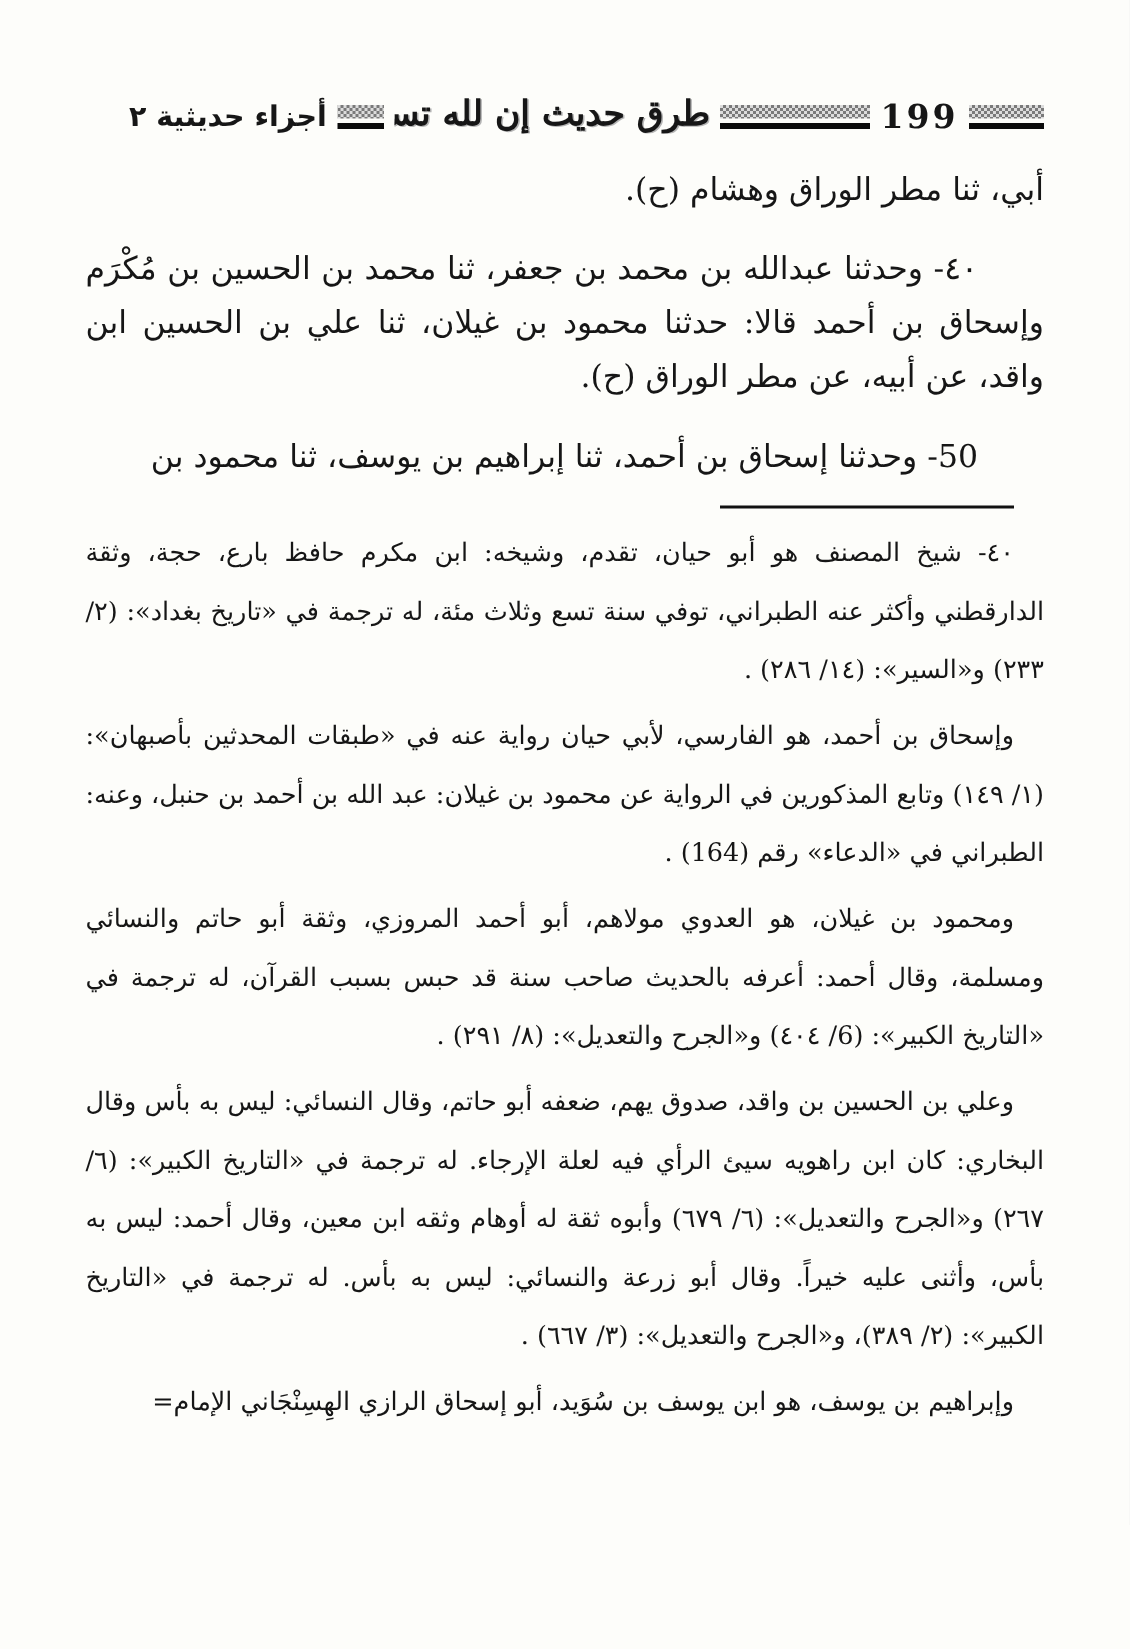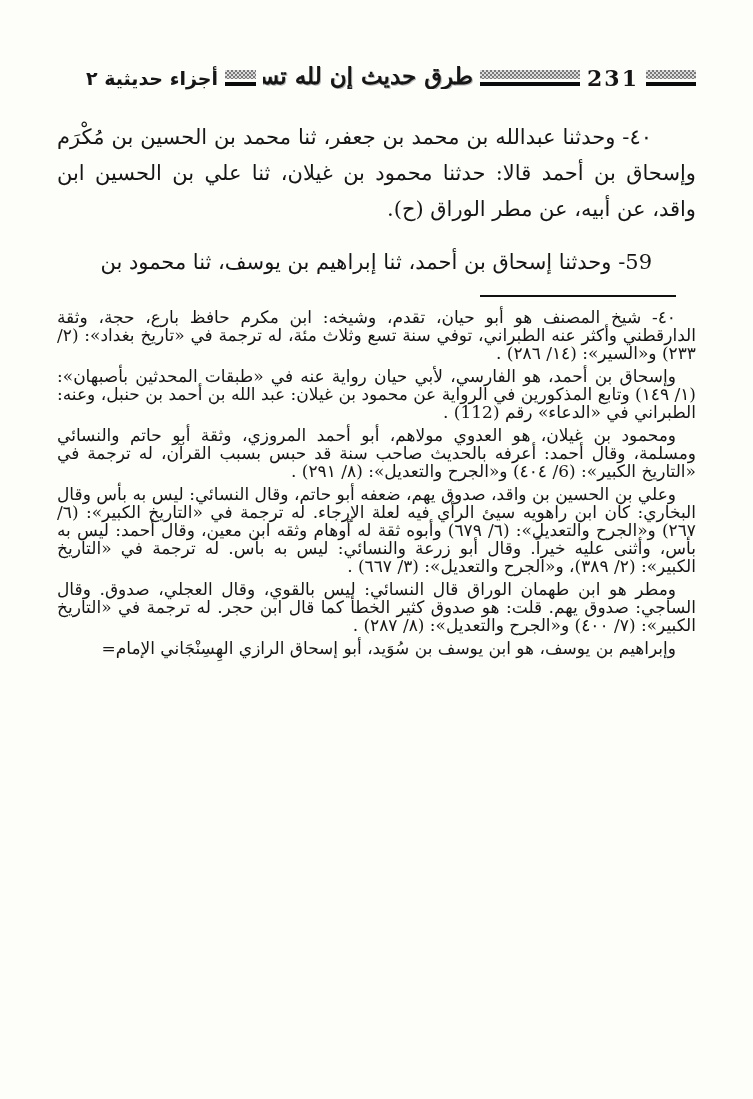--- a/index.html
+++ b/index.html
@@ -75,58 +75,58 @@
 
   
   .fnsep {
     width: 196px;
     border: 0;
     border-top: 2px solid #111;
     margin: 15px 20px 11px 0;
   }
 
   
-  .footnotes { font-size: 17px; line-height: 18px; text-align: justify; }
+  .footnotes { font-size: 17px; line-height: 39px; text-align: justify; }
   .footnotes p { margin: 0 0 5px 0; text-indent: 20px; }
   .footnotes p:last-child { margin-bottom: 0; }
 </style>
 </head>
 <body>
 
 <div class="page">
   <div class="inner">
 
     <div class="header">
       <span class="bar bar-sm">
         <span class="hatch"></span>
         <span class="rule"></span>
       </span>
-      <span class="pagenum">231</span>
+      <span class="pagenum">199</span>
       <span class="bar bar-md">
         <span class="hatch"></span>
         <span class="rule"></span>
       </span>
       <span class="booktitle">طرق حديث إن لله تسعة وتسعين</span>
       <span class="bar bar-xs">
         <span class="hatch"></span>
         <span class="rule"></span>
       </span>
       <span class="series">أجزاء حديثية ٢</span>
     </div>
 
     <div class="main">
+      <p class="cont">أبي، ثنا مطر الوراق وهشام (ح).</p>
       <p class="indent">٤٠- وحدثنا عبدالله بن محمد بن جعفر، ثنا محمد بن الحسين بن مُكْرَم وإسحاق بن أحمد قالا: حدثنا محمود بن غيلان، ثنا علي بن الحسين ابن واقد، عن أبيه، عن مطر الوراق (ح).</p>
-      <p class="indent">59- وحدثنا إسحاق بن أحمد، ثنا إبراهيم بن يوسف، ثنا محمود بن</p>
+      <p class="indent">50- وحدثنا إسحاق بن أحمد، ثنا إبراهيم بن يوسف، ثنا محمود بن</p>
     </div>
 
     <hr class="fnsep">
 
     <div class="footnotes">
       <p>٤٠- شيخ المصنف هو أبو حيان، تقدم، وشيخه: ابن مكرم حافظ بارع، حجة، وثقة الدارقطني وأكثر عنه الطبراني، توفي سنة تسع وثلاث مئة، له ترجمة في «تاريخ بغداد»: (٢/ ٢٣٣) و«السير»: (١٤/ ٢٨٦) .</p>
-      <p>وإسحاق بن أحمد، هو الفارسي، لأبي حيان رواية عنه في «طبقات المحدثين بأصبهان»: (١/ ١٤٩) وتابع المذكورين في الرواية عن محمود بن غيلان: عبد الله بن أحمد بن حنبل، وعنه: الطبراني في «الدعاء» رقم (112) .</p>
+      <p>وإسحاق بن أحمد، هو الفارسي، لأبي حيان رواية عنه في «طبقات المحدثين بأصبهان»: (١/ ١٤٩) وتابع المذكورين في الرواية عن محمود بن غيلان: عبد الله بن أحمد بن حنبل، وعنه: الطبراني في «الدعاء» رقم (164) .</p>
       <p>ومحمود بن غيلان، هو العدوي مولاهم، أبو أحمد المروزي، وثقة أبو حاتم والنسائي ومسلمة، وقال أحمد: أعرفه بالحديث صاحب سنة قد حبس بسبب القرآن، له ترجمة في «التاريخ الكبير»: (6/ ٤٠٤) و«الجرح والتعديل»: (٨/ ٢٩١) .</p>
       <p>وعلي بن الحسين بن واقد، صدوق يهم، ضعفه أبو حاتم، وقال النسائي: ليس به بأس وقال البخاري: كان ابن راهويه سيئ الرأي فيه لعلة الإرجاء. له ترجمة في «التاريخ الكبير»: (٦/ ٢٦٧) و«الجرح والتعديل»: (٦/ ٦٧٩) وأبوه ثقة له أوهام وثقه ابن معين، وقال أحمد: ليس به بأس، وأثنى عليه خيراً. وقال أبو زرعة والنسائي: ليس به بأس. له ترجمة في «التاريخ الكبير»: (٢/ ٣٨٩)، و«الجرح والتعديل»: (٣/ ٦٦٧) .</p>
-      <p>ومطر هو ابن طهمان الوراق قال النسائي: ليس بالقوي، وقال العجلي، صدوق. وقال الساجي: صدوق يهم. قلت: هو صدوق كثير الخطأ كما قال ابن حجر. له ترجمة في «التاريخ الكبير»: (٧/ ٤٠٠) و«الجرح والتعديل»: (٨/ ٢٨٧) .</p>
       <p>وإبراهيم بن يوسف، هو ابن يوسف بن سُوَيد، أبو إسحاق الرازي الهِسِنْجَاني الإمام=</p>
     </div>
 
   </div>
 </div>
 
 </body></html>

